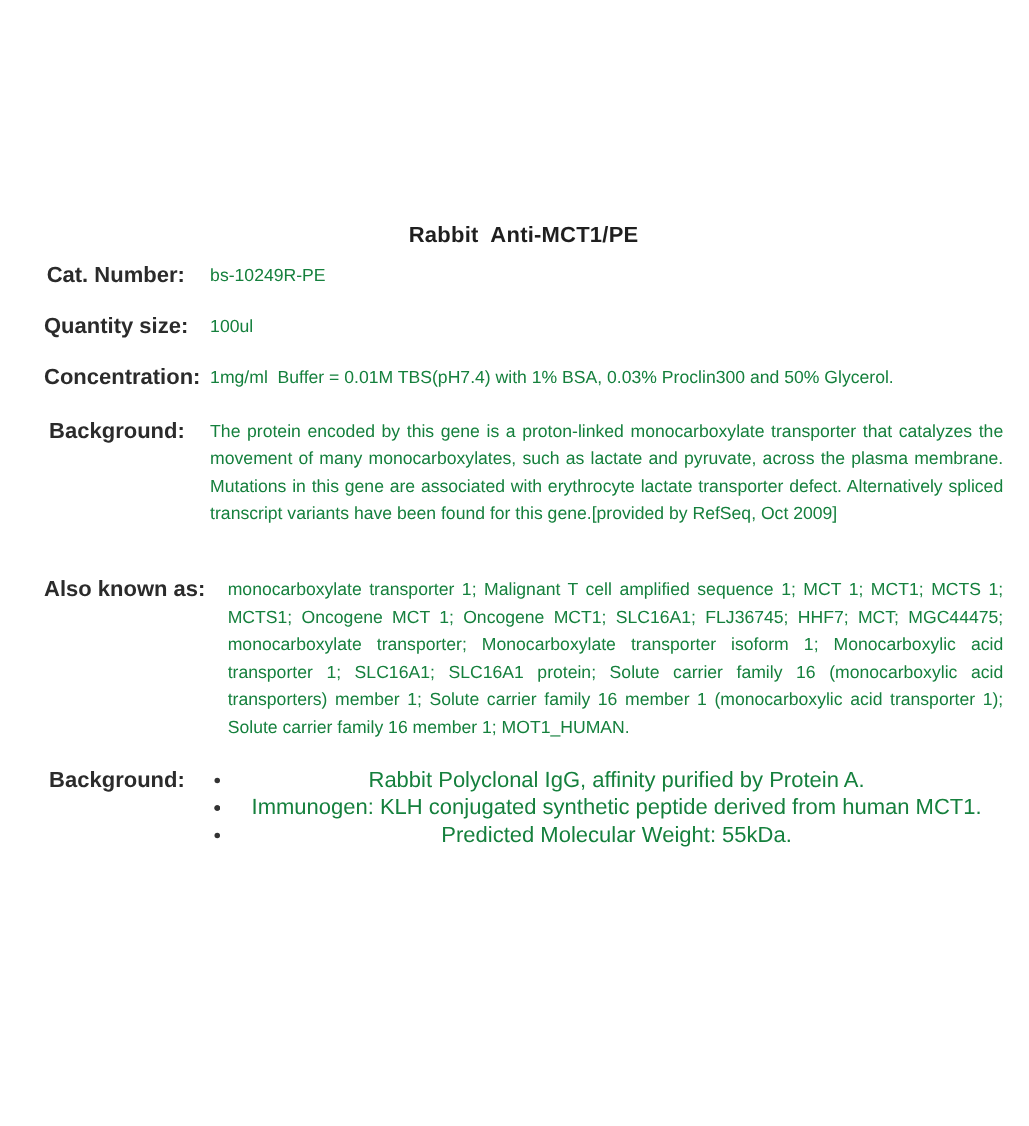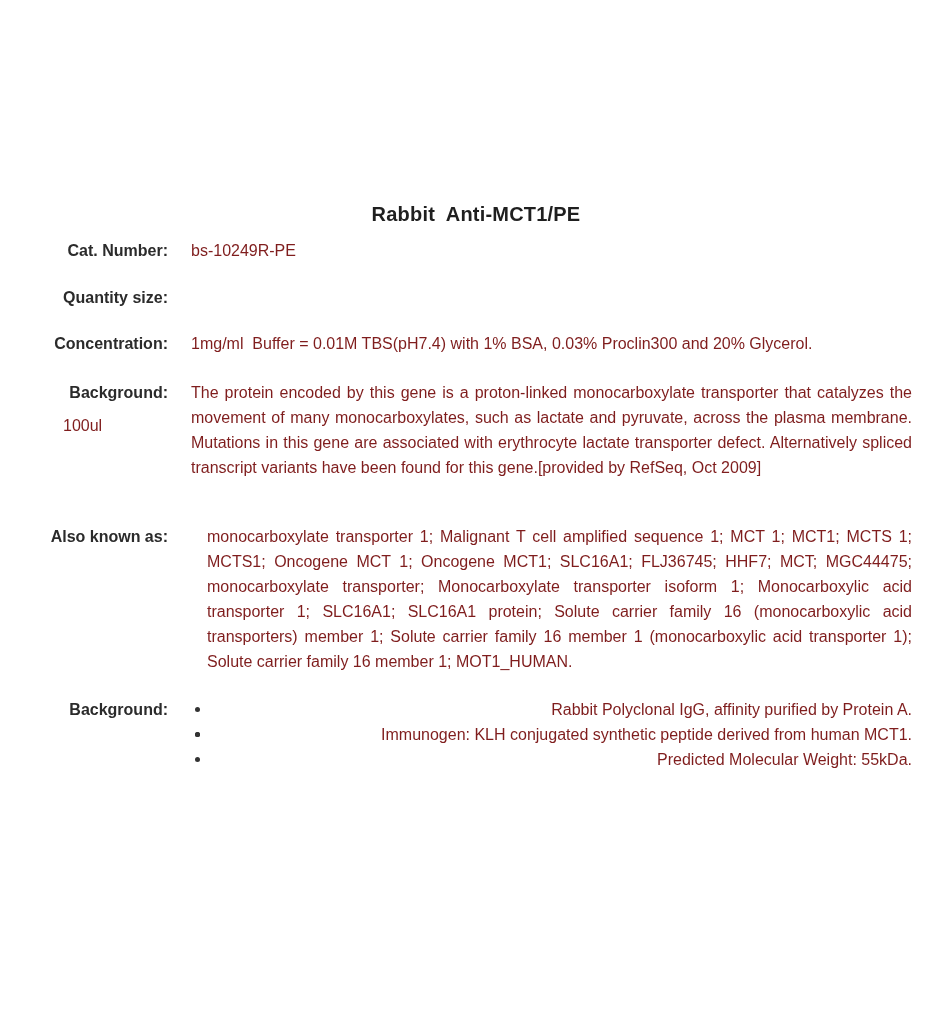--- a/index.html
+++ b/index.html
@@ -31,55 +31,55 @@
     margin-top: 24px;
   }
   .row {
     position: absolute;
     left: 40px;
     width: 872px;
     display: flex;
     align-items: flex-start;
   }
   .row-cat            { top: 238px; }
-  .row-quantity       { top: 285px; flex-direction: column; }
+  .row-quantity       { top: 285px; }
   .row-concentration  { top: 331px; justify-content: space-between; }
   .row-background     { top: 380px; }
   .row-also           { top: 524px; gap: 16px; }
   .row-specificity    { top: 697px; }
   .label {
     flex: 0 0 128px;
     width: 128px;
     text-align: right;
     font-weight: bold;
-    font-size: 16px;
+    font-size: 20px;
     line-height: 25px;
     color: #2b2b2b;
     white-space: nowrap;
   }
   .value {
     margin-left: 23px;
     width: 721px;
     font-size: 16px;
     line-height: 25px;
-    color: #7f1d1d;
+    color: #15803d;
   }
   .value.single { white-space: pre-wrap; }
   .value.justified { text-align: justify; }
   ul.bullets {
     margin: 0;
     padding: 0;
     list-style: none;
   }
   ul.bullets li {
     position: relative;
     padding-left: 18px;
-    font-size: 16px;
+    font-size: 20px;
     line-height: 25px;
-    text-align: right;
+    text-align: center;
   }
   .bullet-dot {
     position: absolute;
     left: 4px;
     top: 10px;
     width: 5px;
     height: 5px;
     border-radius: 50%;
     background: #333333;
     display: inline-block;
@@ -97,21 +97,21 @@
     <div class="value single">bs-10249R-PE</div>
   </div>
 
   <div class="row row-quantity">
     <div class="label">Quantity size:</div>
     <div class="value single">100ul</div>
   </div>
 
   <div class="row row-concentration">
     <div class="label">Concentration:</div>
-    <div class="value single">1mg/ml  Buffer = 0.01M TBS(pH7.4) with 1% BSA, 0.03% Proclin300 and 20% Glycerol.</div>
+    <div class="value single">1mg/ml  Buffer = 0.01M TBS(pH7.4) with 1% BSA, 0.03% Proclin300 and 50% Glycerol.</div>
   </div>
 
   <div class="row row-background">
     <div class="label">Background:</div>
     <div class="value justified">The protein encoded by this gene is a proton-linked monocarboxylate transporter that catalyzes the movement of many monocarboxylates, such as lactate and pyruvate, across the plasma membrane. Mutations in this gene are associated with erythrocyte lactate transporter defect. Alternatively spliced transcript variants have been found for this gene.[provided by RefSeq, Oct 2009]</div>
   </div>
 
   <div class="row row-also">
     <div class="label">Also known as:</div>
     <div class="value justified">monocarboxylate transporter 1; Malignant T cell amplified sequence 1; MCT 1; MCT1; MCTS 1; MCTS1; Oncogene MCT 1; Oncogene MCT1; SLC16A1; FLJ36745; HHF7; MCT; MGC44475; monocarboxylate transporter; Monocarboxylate transporter isoform 1; Monocarboxylic acid transporter 1; SLC16A1; SLC16A1 protein; Solute carrier family 16 (monocarboxylic acid transporters) member 1; Solute carrier family 16 member 1 (monocarboxylic acid transporter 1); Solute carrier family 16 member 1; MOT1_HUMAN.</div>

